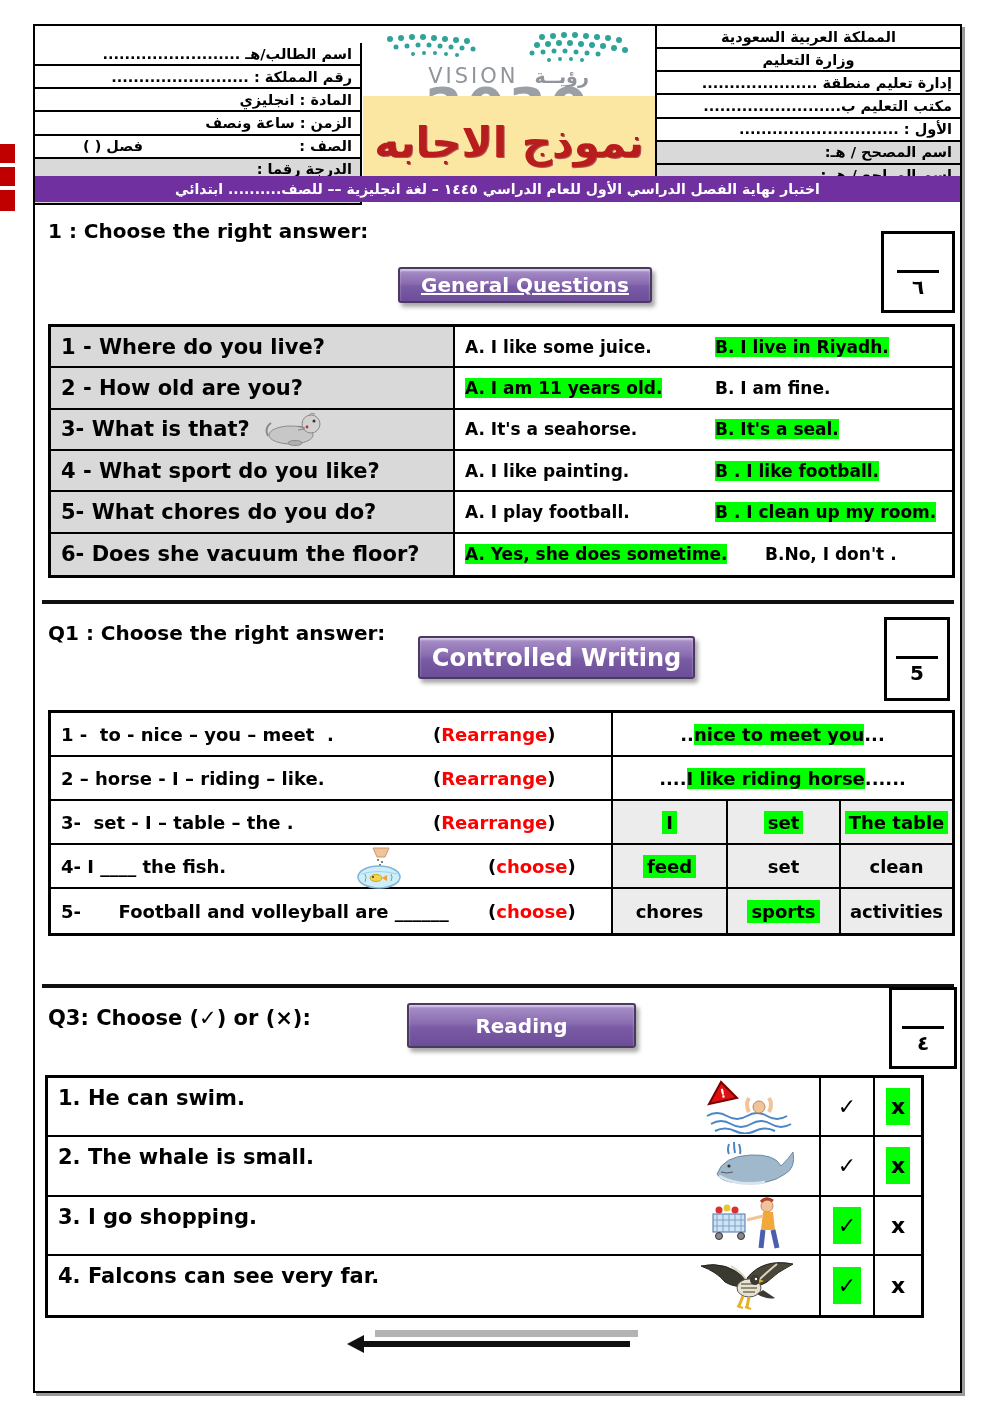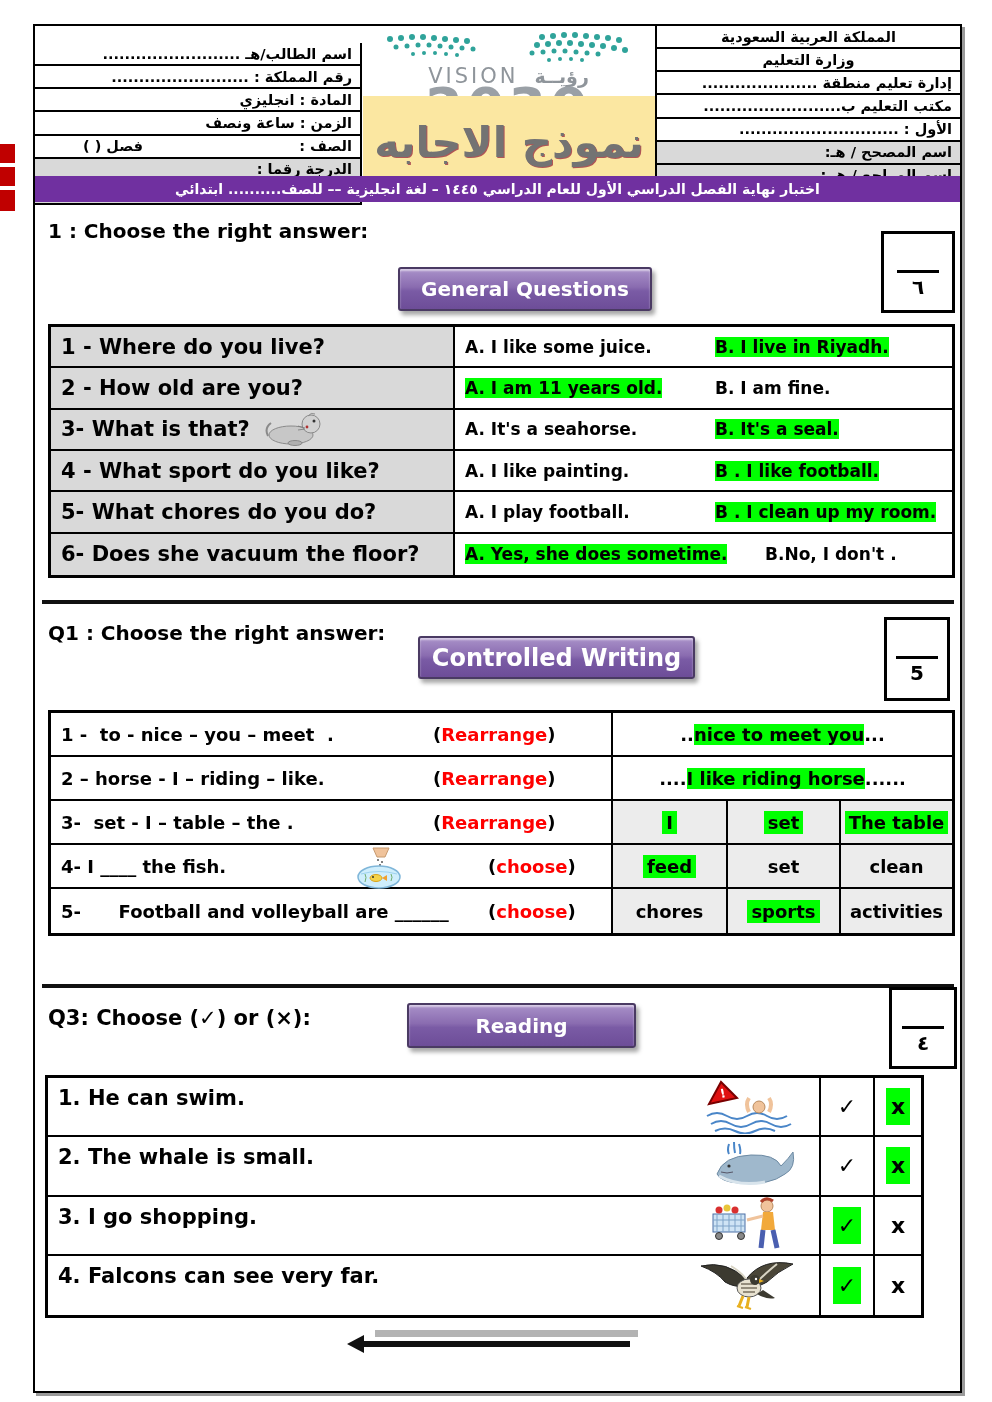--- a/index.html
+++ b/index.html
@@ -31,38 +31,38 @@
   .logo-dots { position:absolute; left:20px; top:4px; }
   .logo-line { position:absolute; left:0; top:38px; width:100%; display:flex; justify-content:center;
     align-items:baseline; gap:16px; color:#8f959b; }
   .logo-line .vision { font-size:21px; letter-spacing:3px; }
   .logo-line .roya { font-size:19px; font-weight:bold; }
   .logo-year { position:absolute; left:0; top:50px; width:100%; text-align:center;
     font-size:54px; font-weight:bold; color:#9aa0a6; letter-spacing:4px; }
 
   .overlay-yellow { position:absolute; left:363px; top:96px; width:292px; height:92px;
     background:#FBE7A1; display:flex; align-items:center; justify-content:center; direction:rtl; }
-  .overlay-yellow .txt { font-size:42px; font-weight:bold; color:#737373; text-shadow:1px 1px 0 #b05555; }
+  .overlay-yellow .txt { font-size:42px; font-weight:bold; color:#b91c1c; text-shadow:1px 1px 0 #b05555; }
 
   .banner { position:absolute; left:35px; top:176px; width:925px; height:26px; background:#7030A0;
     color:#fff; font-weight:bold; font-size:14px; display:flex; align-items:center; justify-content:center;
     direction:rtl; white-space:nowrap; }
 
   
   .heading { position:absolute; font-size:20px; font-weight:bold; color:#000; white-space:nowrap; }
   #h-s1 { left:48px; top:219px; }
   #h-s2 { left:48px; top:621px; }
   #h-s3 { left:48px; top:1006px; font-size:21px; }
 
   
   .pbtn { position:absolute; display:flex; align-items:center; justify-content:center;
     color:#fff; font-weight:bold; border:2px solid #4a3a63; border-radius:3px;
     background:linear-gradient(180deg,#a991c9 0%,#8a6cb0 45%,#7a5ba5 55%,#6d4d98 100%);
     box-shadow:inset 0 2px 2px rgba(255,255,255,.55), 3px 4px 4px rgba(0,0,0,.35); }
-  #btn-s1 { left:398px; top:267px; width:254px; height:44px; font-size:20px; }
+  #btn-s1 { left:398px; top:267px; width:254px; height:36px; font-size:20px;text-decoration:underline; }
   #btn-s2 { left:418px; top:636px; width:277px; height:43px; font-size:24px; }
   #btn-s3 { left:407px; top:1003px; width:229px; height:45px; font-size:20px; }
 
   
   .scorebox { position:absolute; border:3px solid #000; background:#fff; display:flex;
     flex-direction:column; align-items:center; }
   .scorebox .line { width:42px; border-top:3px solid #000; margin-top:36px; }
   .scorebox .num { font-size:20px; font-weight:bold; margin-top:2px; }
   #sb-s1 { left:881px; top:231px; width:74px; height:82px; }
   #sb-s2 { left:884px; top:617px; width:66px; height:84px; }

